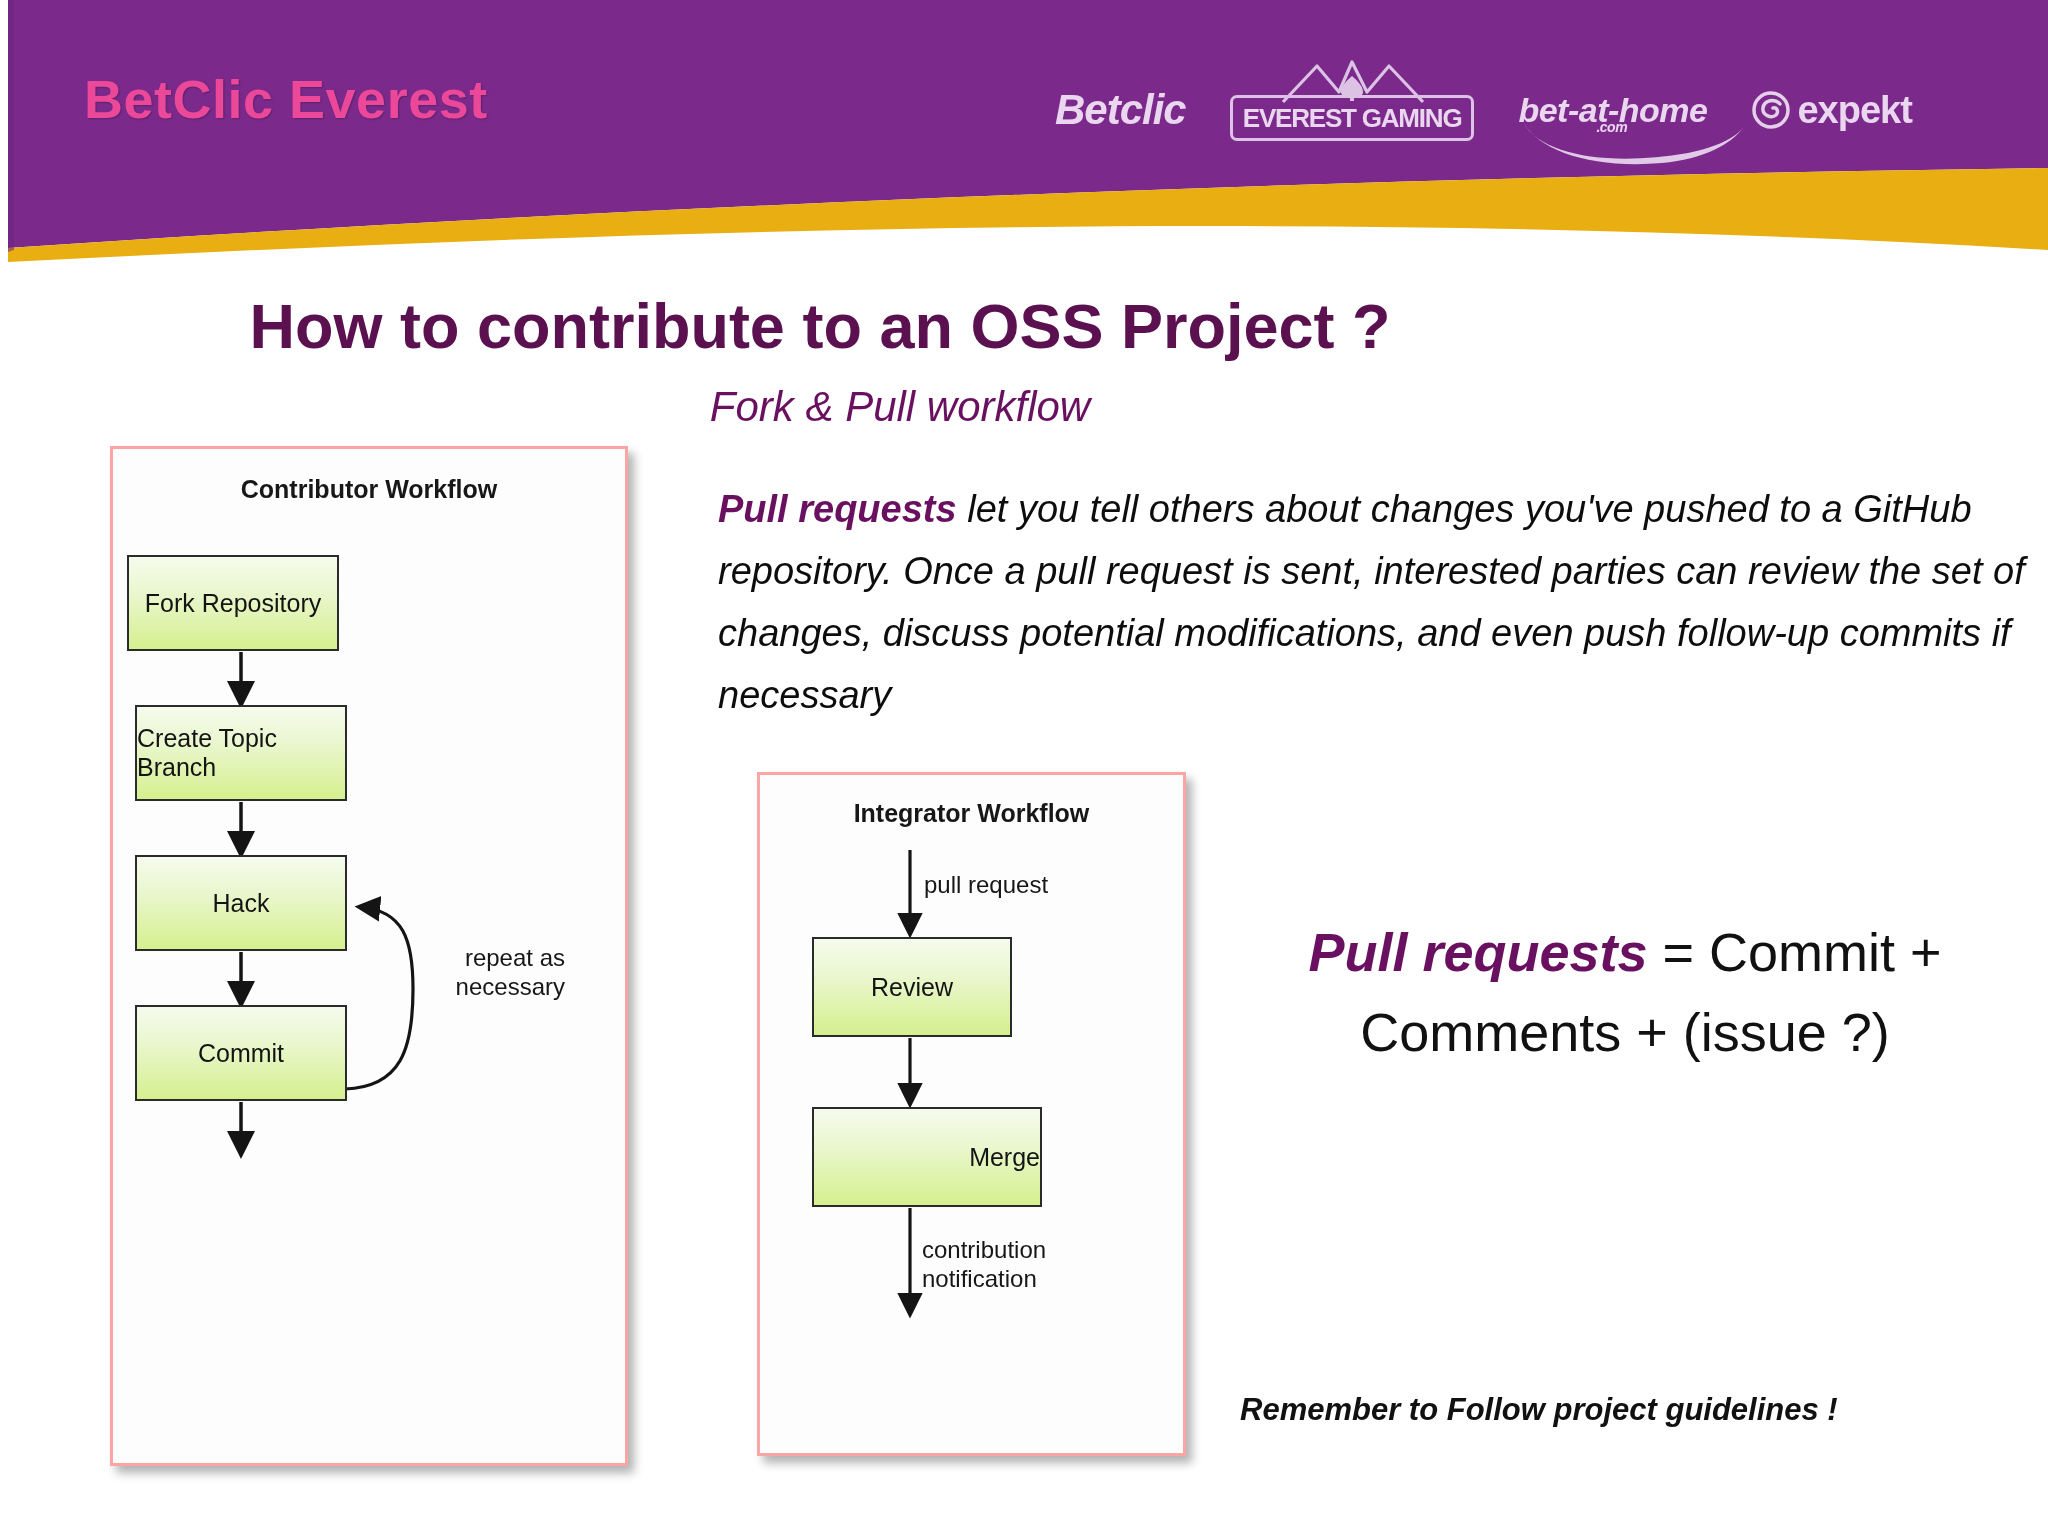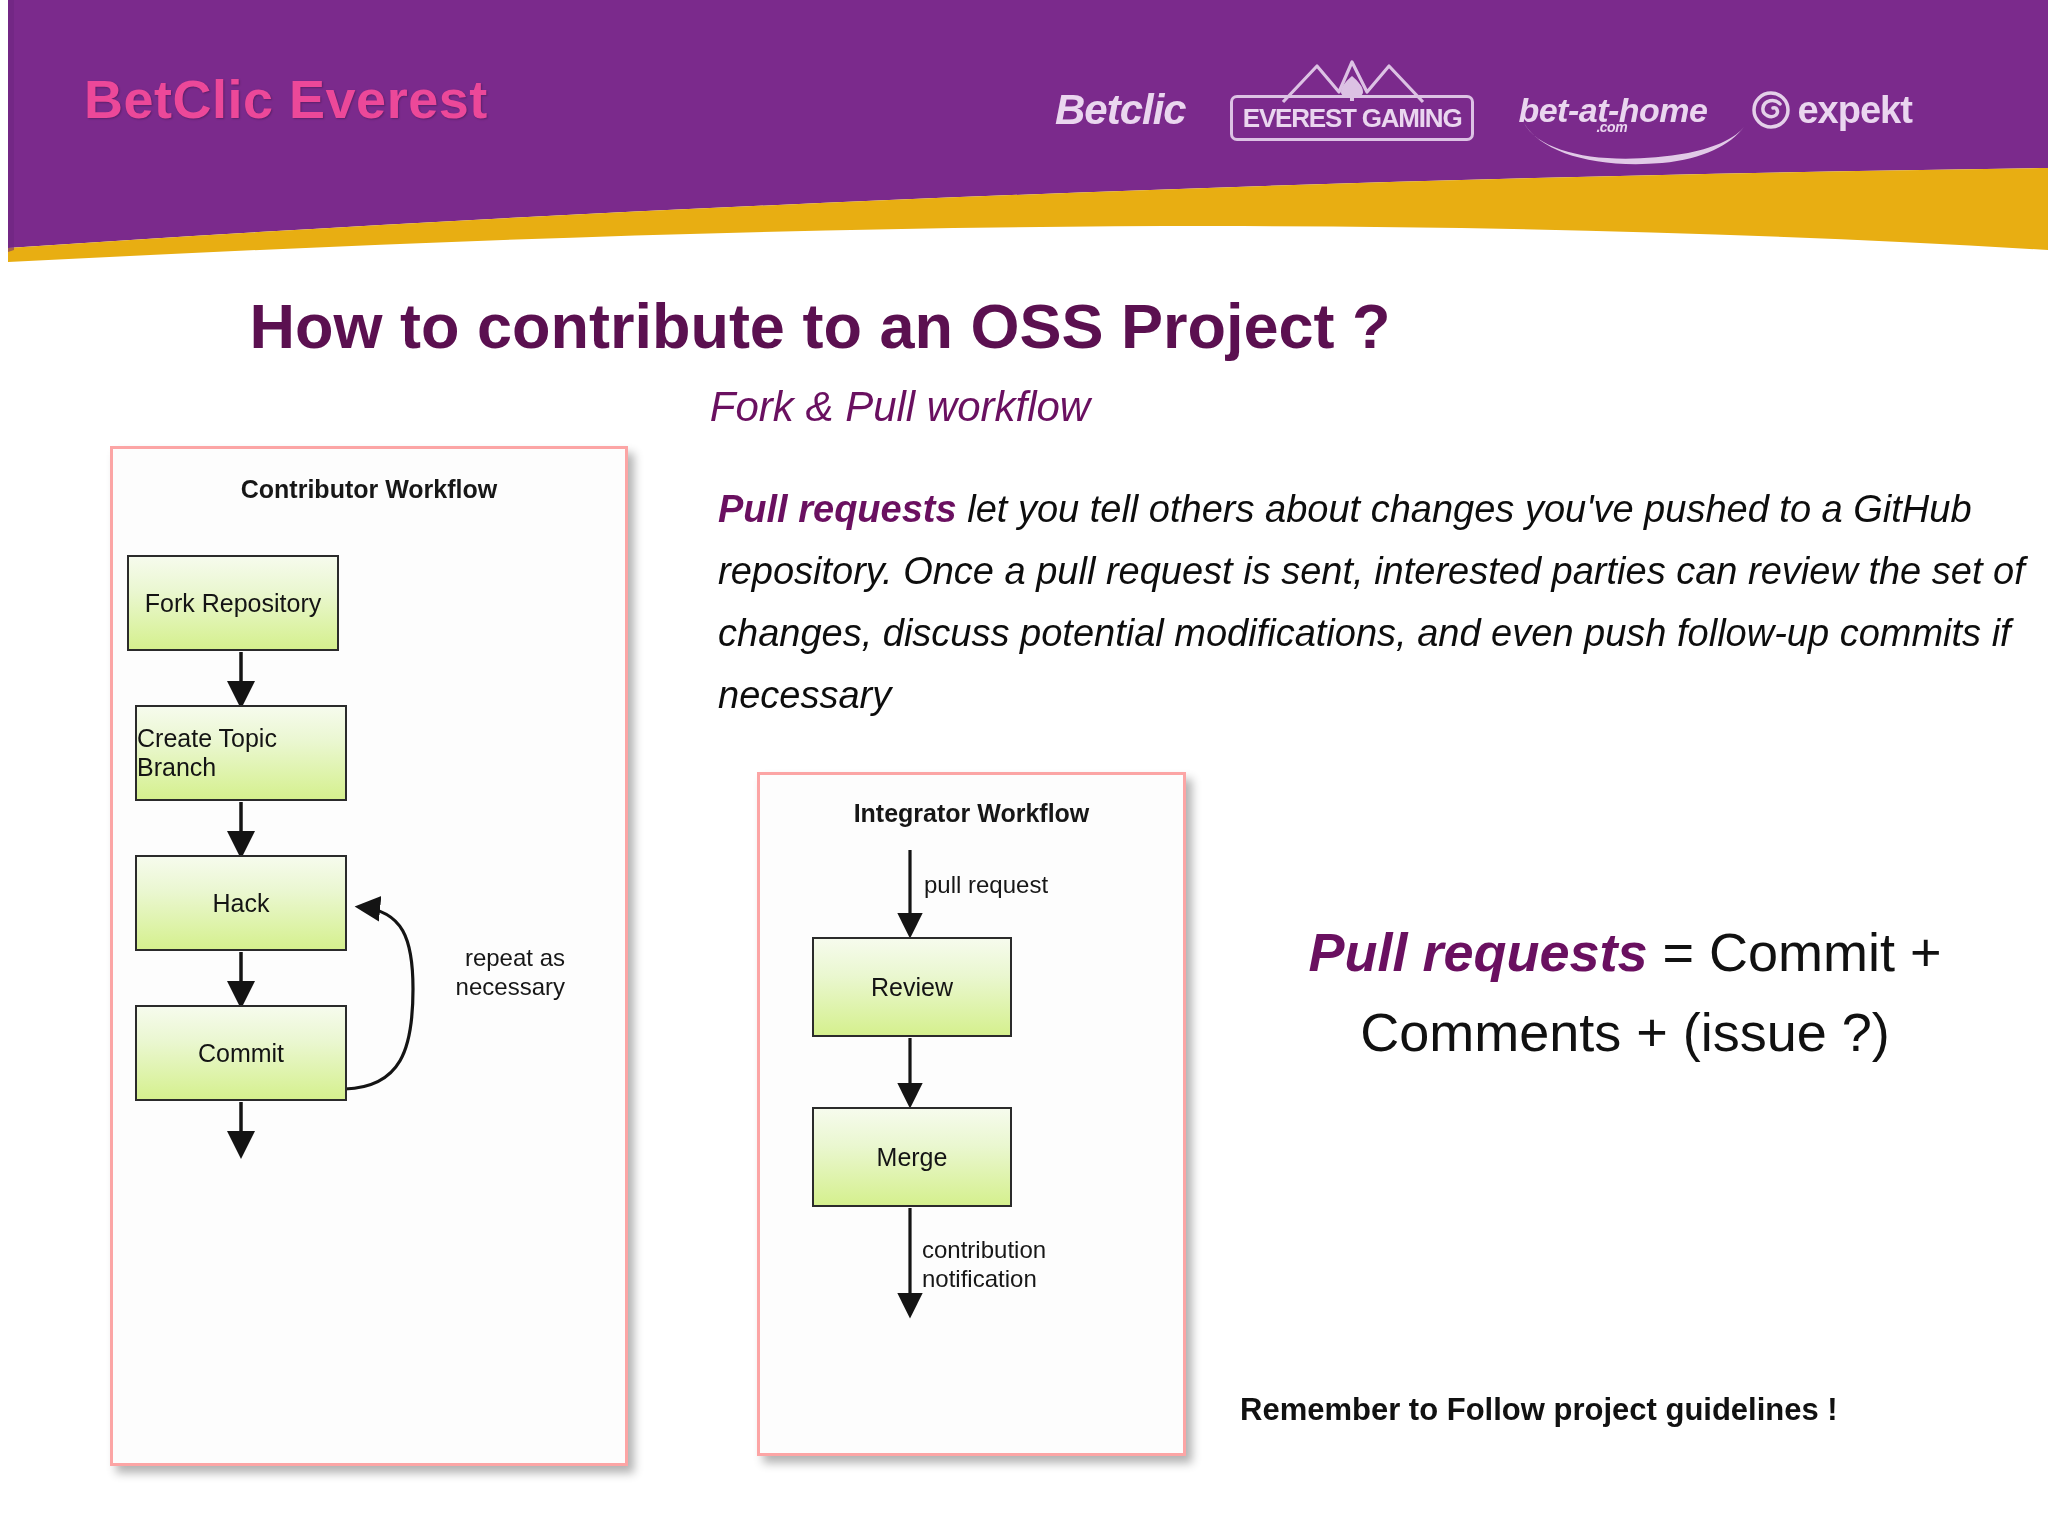--- a/index.html
+++ b/index.html
@@ -152,20 +152,21 @@
     text-align: center;
   }
   #equation-line2 { text-align: center; }
 
   
   #footer-note {
     position: absolute;
     left: 1240px;
     top: 1392px;
     font-size: 31px;
+    font-style: italic;
     font-weight: bold;
     color: #111111;
     white-space: nowrap;
   }
 
   
   .diagram-frame {
     position: absolute;
     background: #fdfdfd;
     border: 3px solid #fca5a5;
@@ -304,19 +305,19 @@
     <line x1="150" y1="75" x2="150" y2="157" stroke="#141414" stroke-width="3.2" marker-end="url(#arrowI)"></line>
     <line x1="150" y1="263" x2="150" y2="327" stroke="#141414" stroke-width="3.2" marker-end="url(#arrowI)"></line>
     <line x1="150" y1="433" x2="150" y2="537" stroke="#141414" stroke-width="3.2" marker-end="url(#arrowI)"></line>
   </svg>
 
   <div class="flow-label" style="left:164px; top:95px;">pull request</div>
 
   <div class="flow-node" style="left:52px; top:162px; width:200px; height:100px;">
     <span>Review</span>
   </div>
-  <div class="flow-node" style="left:52px; top:332px; width:200px; height:100px;">
+  <div class="flow-node" style="left:52px; top:332px; width:230px; height:100px;justify-content:flex-end;">
     <span>Merge</span>
   </div>
 
   <div class="flow-label" style="left:162px; top:460px;">contribution
 notification</div>
 </div>
 
 </body></html>

